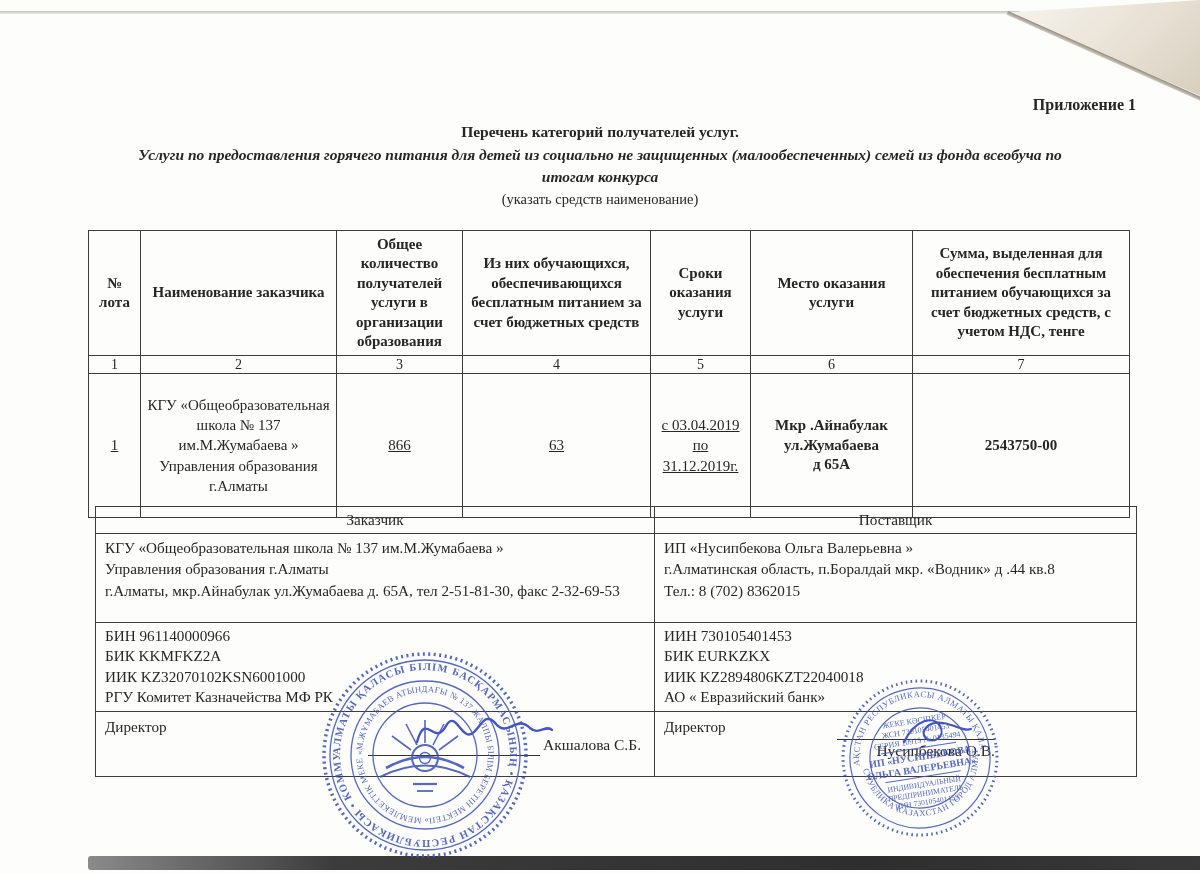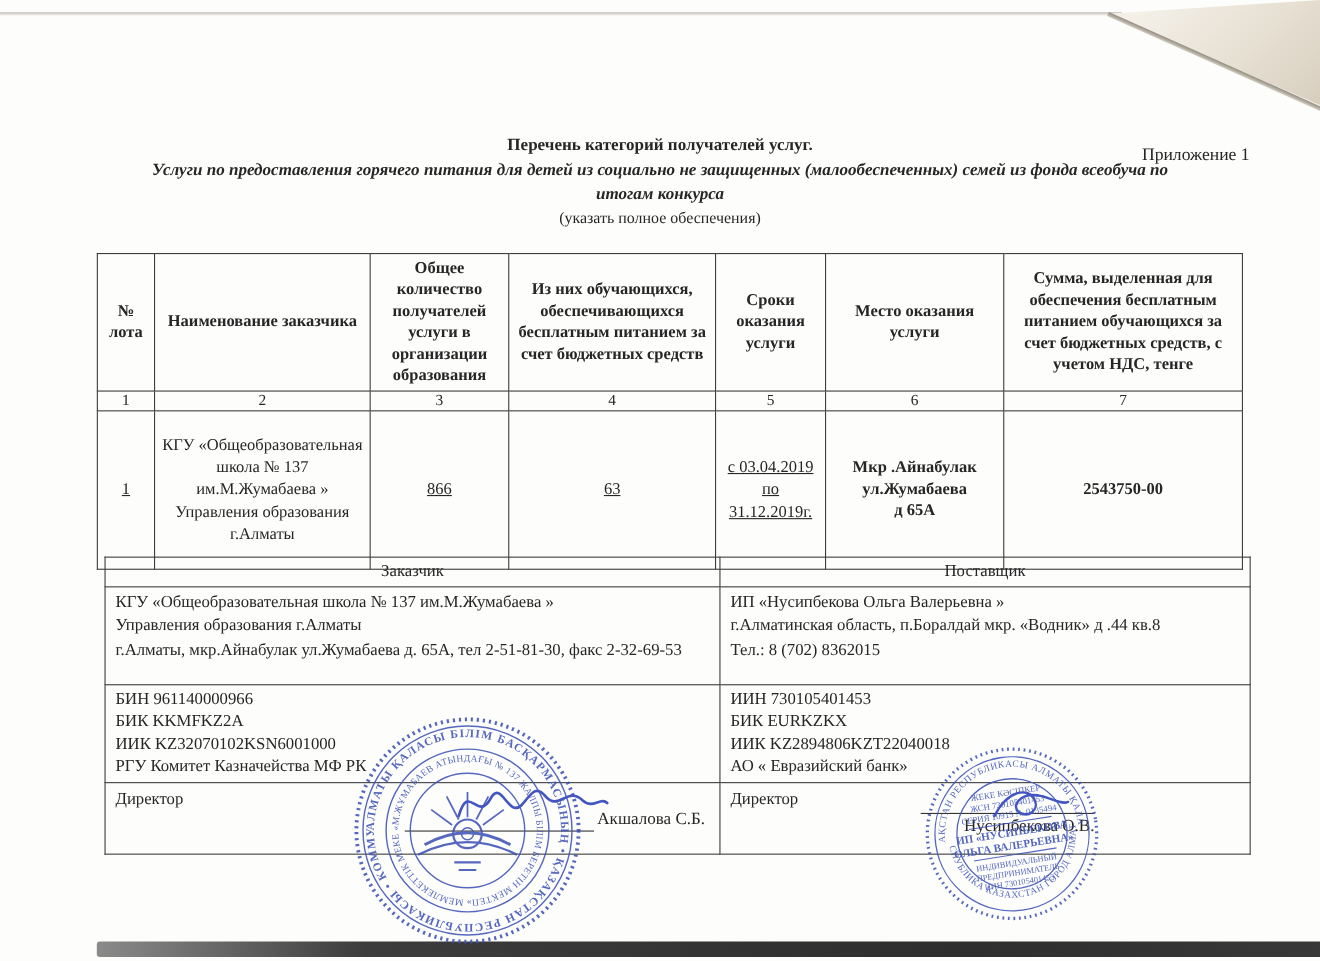--- a/index.html
+++ b/index.html
@@ -14,21 +14,21 @@
   .fold-triangle{position:absolute;top:0;left:1002px;width:198px;height:104px;
     background:linear-gradient(135deg,#f4f0e8 15%,#e6dfd2 60%,#d8cfbf 95%);
     clip-path:polygon(3% 12%,100% 0,100% 92%);}
   .fold-edge{position:absolute;left:1008px;top:11px;width:214px;height:4px;
     background:linear-gradient(to bottom,#918b80,#d4cec2);
     transform-origin:left top;transform:rotate(24deg);}
   .bottom-scan-band{position:absolute;left:88px;top:856px;width:1112px;height:14px;
     background:linear-gradient(to right,#8a8a8a,#3c3c3c 22%,#2e2e2e 70%,#383838);
     border-radius:3px 0 0 3px;}
   
-  .appendix{position:absolute;top:96px;right:64px;font-weight:normal;font-size:16px;margin-top:36px;}
+  .appendix{position:absolute;top:96px;right:64px;font-weight:bold;font-size:16px;}
   .title-wrap{position:absolute;top:123px;left:50%;transform:translateX(-50%);
     width:1090px;text-align:center;}
   .t1{font-weight:bold;font-size:15.5px;}
   .t2{font-weight:bold;font-style:italic;font-size:15.5px;margin-top:3px;white-space:pre-line;line-height:1.45;}
   .t3{font-size:14.5px;margin-top:2px;}
   
   table{border-collapse:collapse;table-layout:fixed;}
   .main-table{position:absolute;left:88px;top:230px;width:1041px;}
   .main-table td,.main-table th{border:1.4px solid #3d3d3d;font-size:15px;
     vertical-align:middle;text-align:center;padding:2px 5px;overflow:hidden;}
@@ -67,21 +67,21 @@
 <div class="top-edge-line"></div>
 <div class="fold-triangle"></div>
 <div class="fold-edge"></div>
 <div class="bottom-scan-band"></div>
 
 <div class="appendix">Приложение 1</div>
 <div class="title-wrap">
   <div class="t1">Перечень категорий получателей услуг.</div>
   <div class="t2">Услуги по предоставления горячего питания для детей из социально не защищенных (малообеспеченных) семей из фонда всеобуча по
 итогам  конкурса</div>
-  <div class="t3">(указать полное обеспечения)</div>
+  <div class="t3">(указать средств наименование)</div>
 </div>
 
 <table class="main-table">
   <colgroup>
     <col style="width:52px">
       <col style="width:196px">
       <col style="width:126px">
     <col style="width:188px">
       <col style="width:100px">
       <col style="width:162px">

